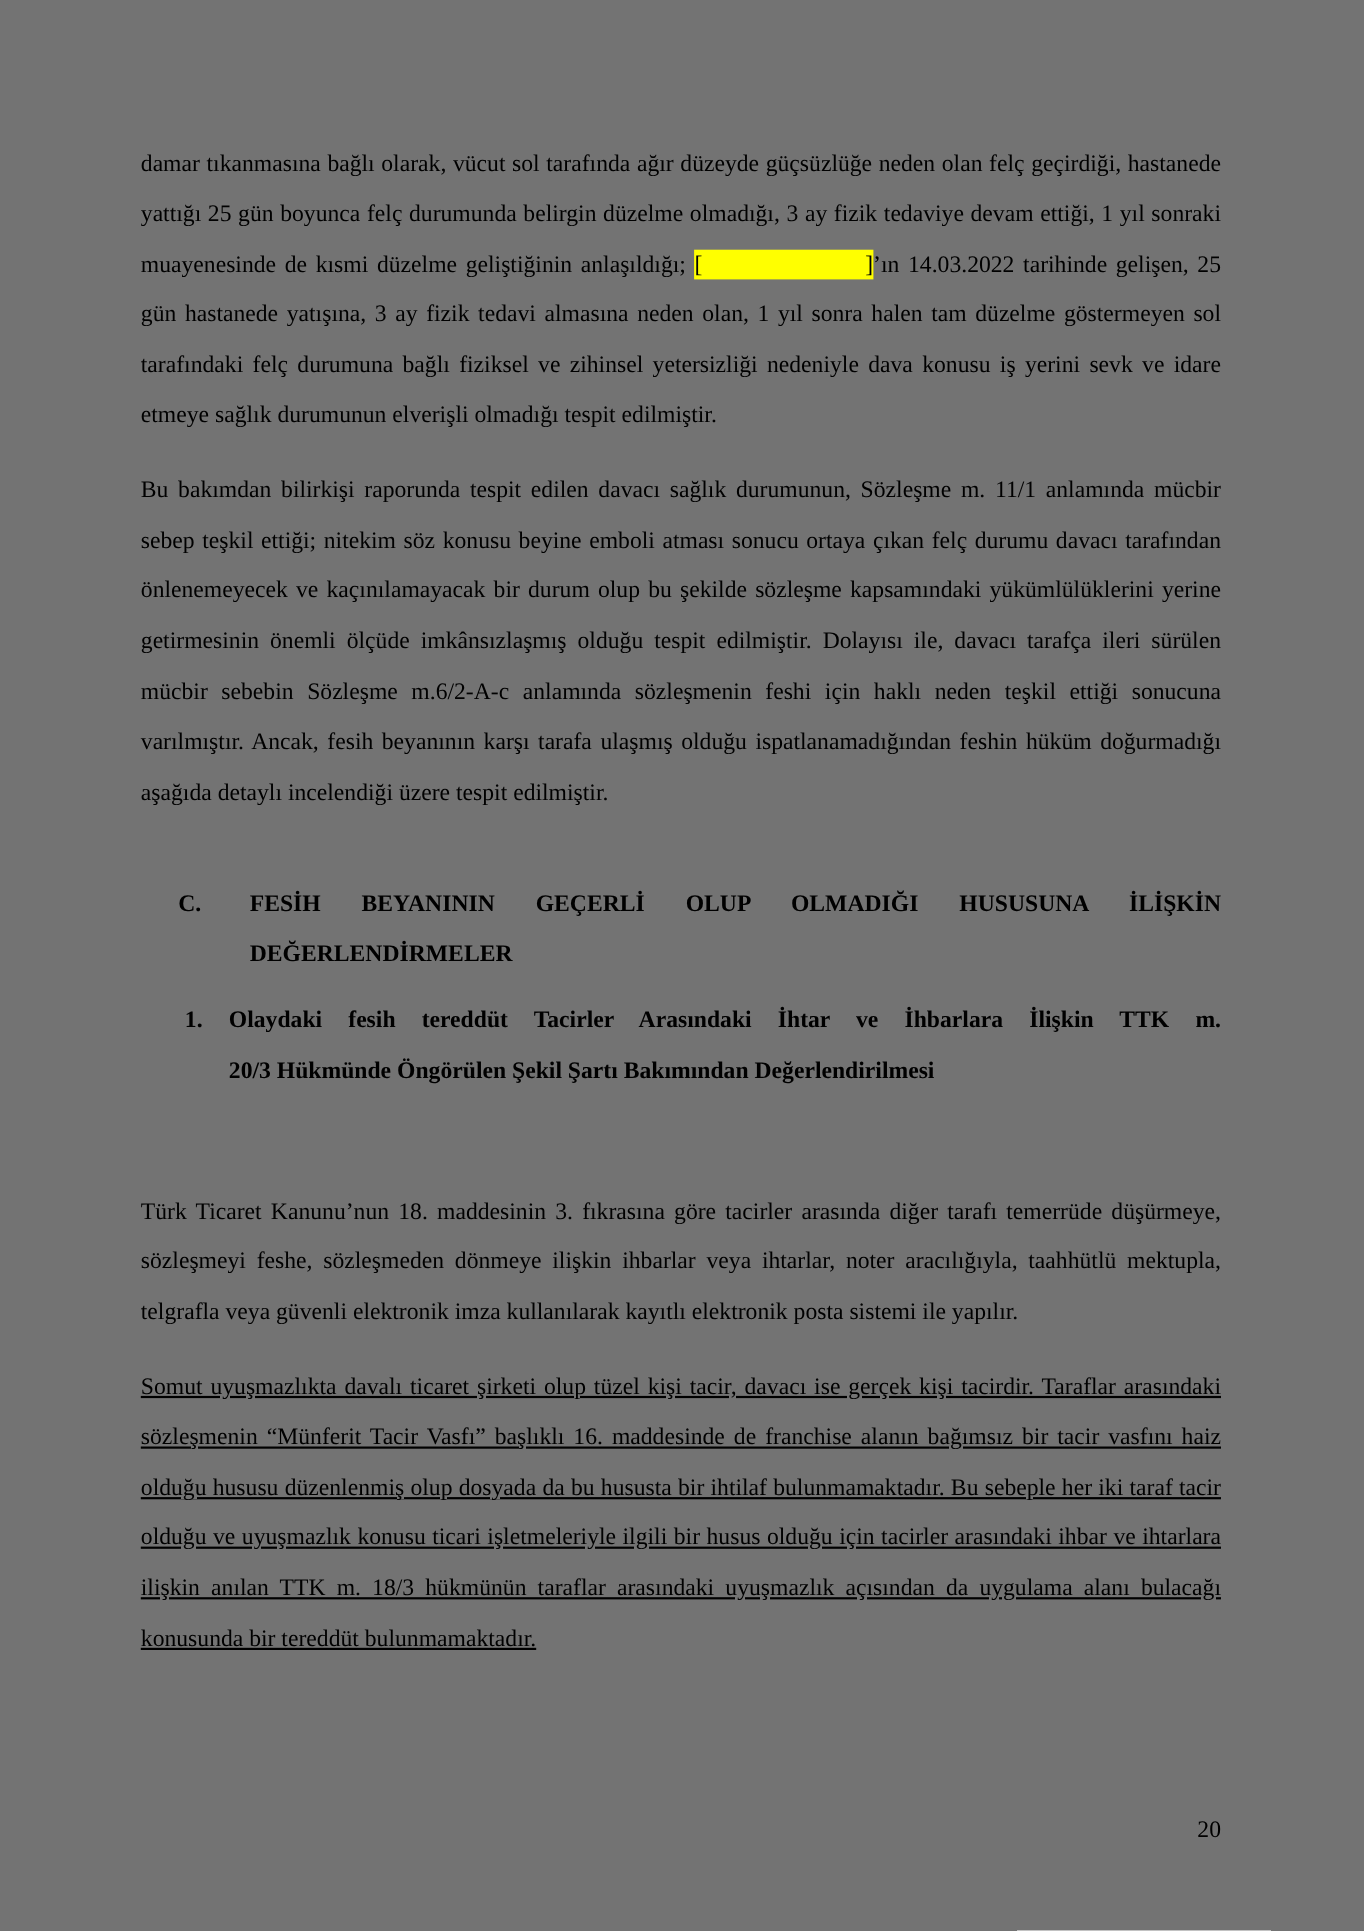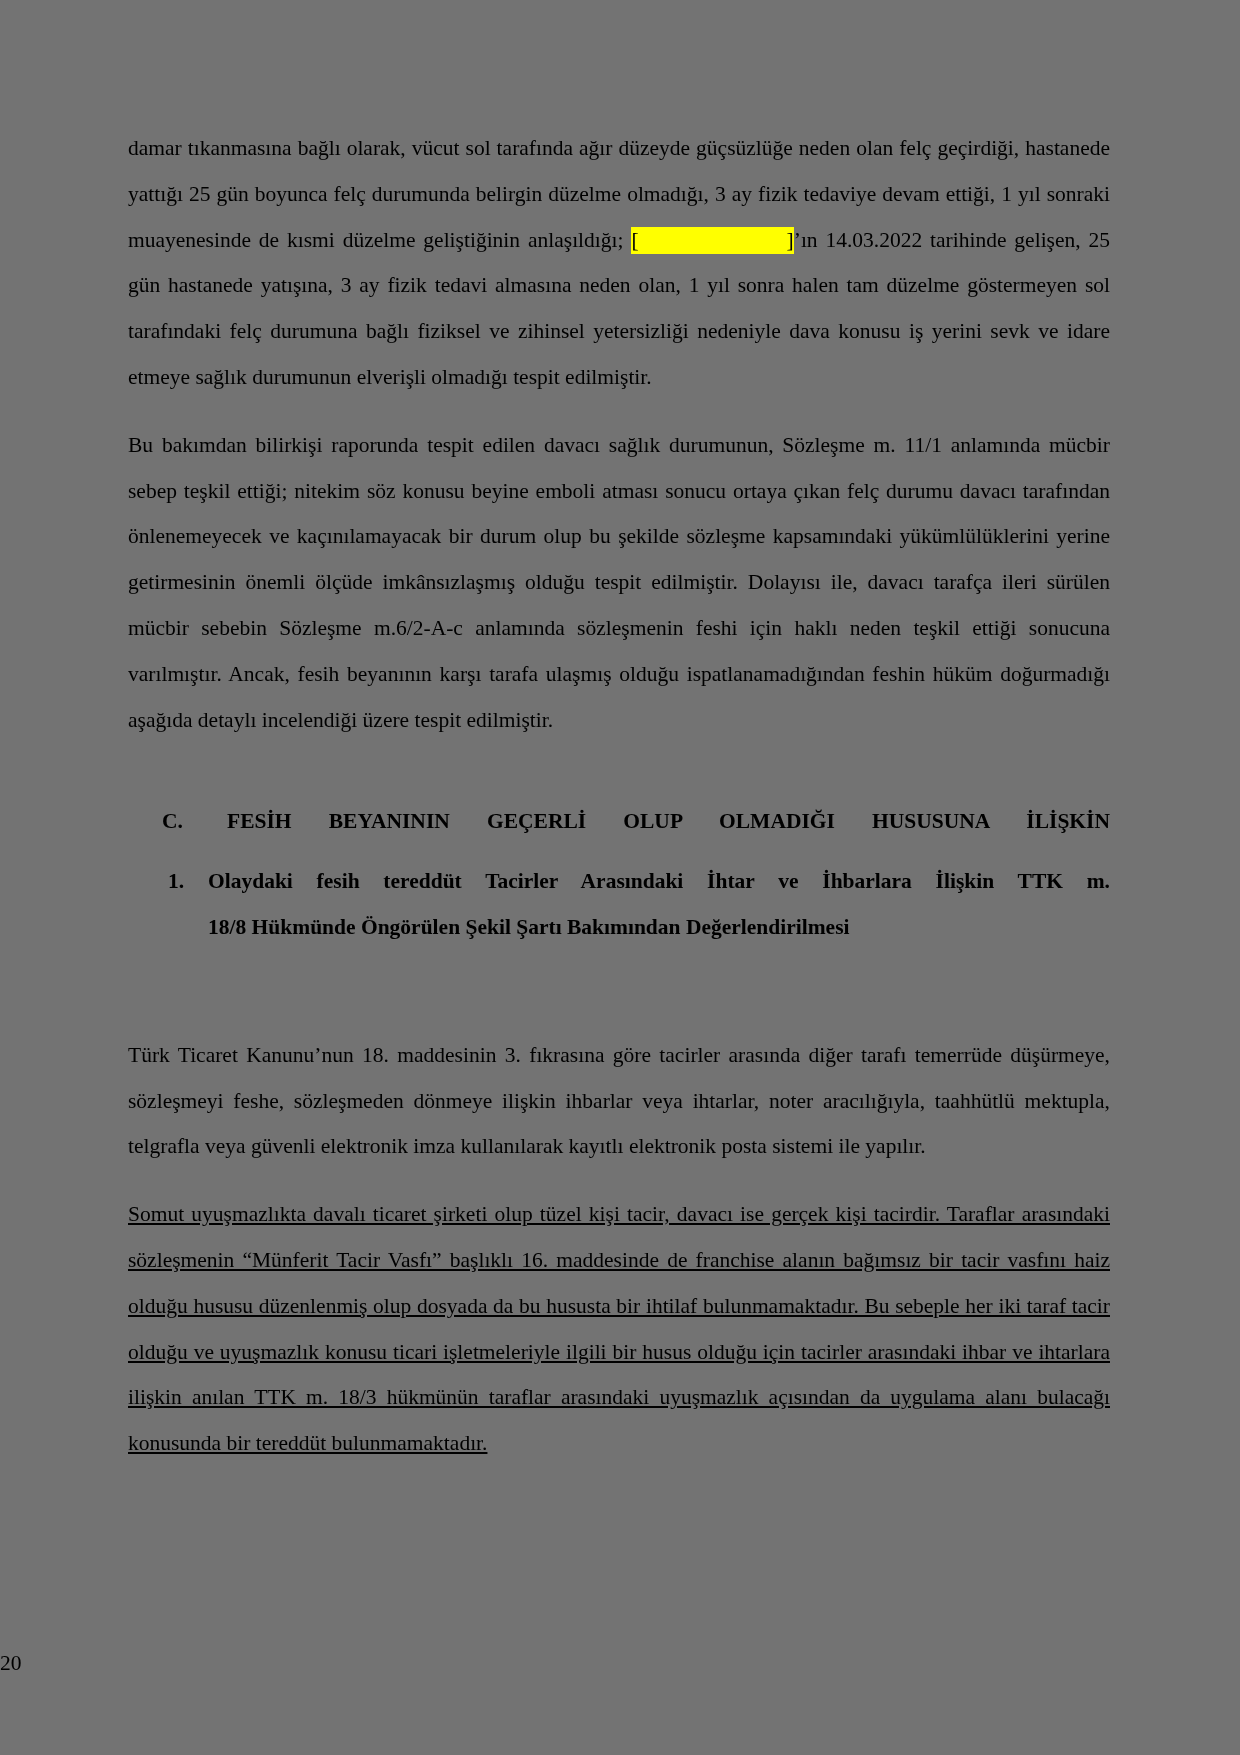--- a/index.html
+++ b/index.html
@@ -108,51 +108,52 @@
     display: block;
   }
   .post-heading-gap {
     height: 82px;
   }
   .page-number {
     position: absolute;
     left: 0;
     right: 130px;
     top: 1650px;
-    text-align: left;
+    text-align: right;
     font-size: 21.5px;
     line-height: 26px;
   }
 </style>
 </head>
 <body>
 
 <div class="page">
 
   <div class="content">
 
     <p class="body-text"><span>damar tıkanmasına bağlı olarak, vücut sol tarafında ağır düzeyde güçsüzlüğe neden olan felç geçirdiği, hastanede yattığı 25 gün boyunca felç durumunda belirgin düzelme olmadığı, 3 ay fizik tedaviye devam ettiği, 1 yıl sonraki muayenesinde de kısmi düzelme geliştiğinin anlaşıldığı; </span><span class="redaction"><span>[</span><span class="redaction-gap"></span><span>]</span></span><span>’ın 14.03.2022 tarihinde gelişen, 25 gün hastanede yatışına, 3 ay fizik tedavi almasına neden olan, 1 yıl sonra halen tam düzelme göstermeyen sol tarafındaki felç durumuna bağlı fiziksel ve zihinsel yetersizliği nedeniyle dava konusu iş yerini sevk ve idare etmeye sağlık durumunun elverişli olmadığı tespit edilmiştir.</span></p>
 
     <p class="body-text">Bu bakımdan bilirkişi raporunda tespit edilen davacı sağlık durumunun, Sözleşme m. 11/1 anlamında mücbir sebep teşkil ettiği; nitekim söz konusu beyine emboli atması sonucu ortaya çıkan felç durumu davacı tarafından önlenemeyecek ve kaçınılamayacak bir durum olup bu şekilde sözleşme kapsamındaki yükümlülüklerini yerine getirmesinin önemli ölçüde imkânsızlaşmış olduğu tespit edilmiştir. Dolayısı ile, davacı tarafça ileri sürülen mücbir sebebin Sözleşme m.6/2-A-c anlamında sözleşmenin feshi için haklı neden teşkil ettiği sonucuna varılmıştır. Ancak, fesih beyanının karşı tarafa ulaşmış olduğu ispatlanamadığından feshin hüküm doğurmadığı aşağıda detaylı incelendiği üzere tespit edilmiştir.</p>
 
     <div class="heading-block">
       <div class="heading-row heading-c">
         <span class="heading-marker">C.</span>
         <span class="heading-text">
           <span class="line1">FESİH BEYANININ GEÇERLİ OLUP OLMADIĞI HUSUSUNA İLİŞKİN</span>
+          <span class="line2">DEĞERLENDİRMELER</span>
         </span>
       </div>
     </div>
 
     <div class="subheading-block">
       <div class="subheading-row">
         <span class="subheading-marker">1.</span>
         <span class="subheading-text">
           <span class="line1">Olaydaki fesih tereddüt Tacirler Arasındaki İhtar ve İhbarlara İlişkin TTK m.</span>
-          <span class="line2">18/8 Hükmünde Öngörülen Şekil Şartı Bakımından Değerlendirilmesi</span>
+          <span class="line2">20/3 Hükmünde Öngörülen Şekil Şartı Bakımından Değerlendirilmesi</span>
         </span>
       </div>
     </div>
 
     <div class="post-heading-gap"></div>
 
     <p class="body-text">Türk Ticaret Kanunu’nun 18. maddesinin 3. fıkrasına göre tacirler arasında diğer tarafı temerrüde düşürmeye, sözleşmeyi feshe, sözleşmeden dönmeye ilişkin ihbarlar veya ihtarlar, noter aracılığıyla, taahhütlü mektupla, telgrafla veya güvenli elektronik imza kullanılarak kayıtlı elektronik posta sistemi ile yapılır.</p>
 
     <p class="body-text">Somut uyuşmazlıkta davalı ticaret şirketi olup tüzel kişi tacir, davacı ise gerçek kişi tacirdir. Taraflar arasındaki sözleşmenin “Münferit Tacir Vasfı” başlıklı 16. maddesinde de franchise alanın bağımsız bir tacir vasfını haiz olduğu hususu düzenlenmiş olup dosyada da bu hususta bir ihtilaf bulunmamaktadır. Bu sebeple her iki taraf tacir olduğu ve uyuşmazlık konusu ticari işletmeleriyle ilgili bir husus olduğu için tacirler arasındaki ihbar ve ihtarlara ilişkin anılan TTK m. 18/3 hükmünün taraflar arasındaki uyuşmazlık açısından da uygulama alanı bulacağı konusunda bir tereddüt bulunmamaktadır.</p>
 

